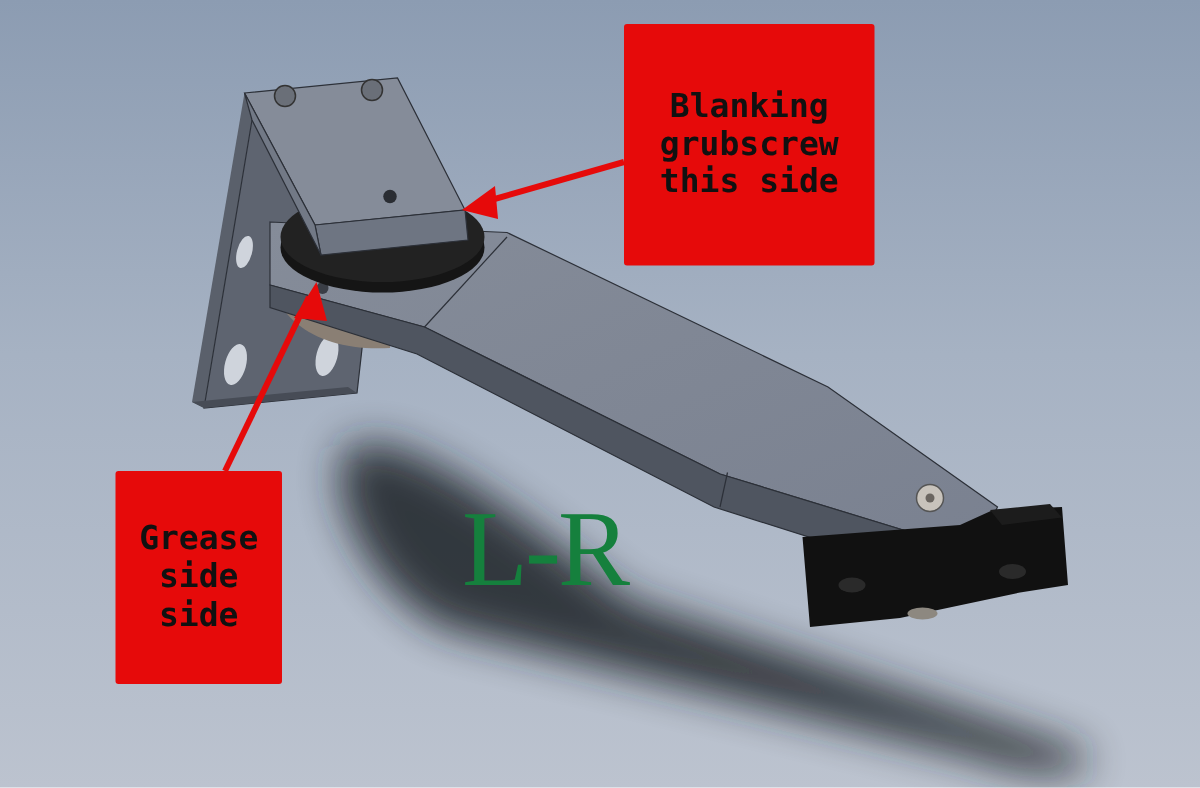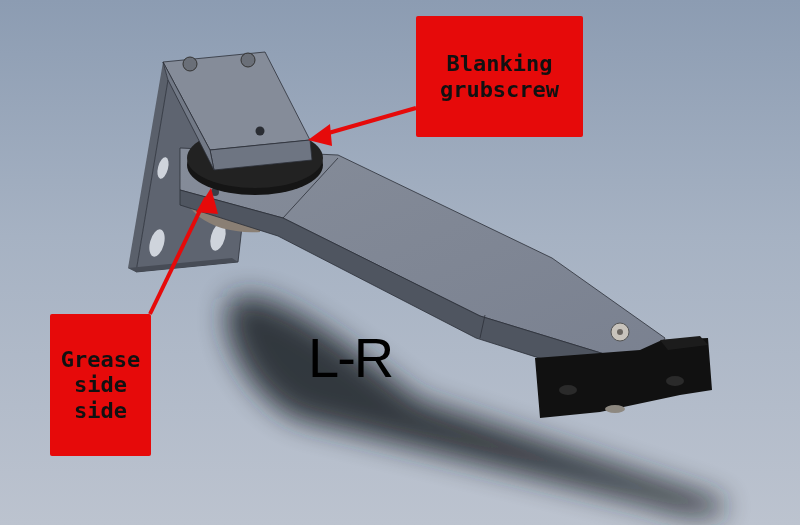--- a/index.html
+++ b/index.html
@@ -9,25 +9,25 @@
     font-family: "DejaVu Sans", sans-serif;
   }
   #scene { position:absolute; left:0; top:0; width:800px; height:525px; }
   .callout {
     position:absolute; background:#e60a0a; border-radius:2px;
     display:flex; flex-direction:column; align-items:center; justify-content:center;
     color:#111; font-family:"DejaVu Sans Mono", monospace; font-weight:bold;
     text-align:center; line-height:1.15;
   }
   .callout span { display:block; }
-  #callout-blanking { left:416px; top:16px; width:167px; height:121px; font-size:22px; }
-  #callout-grease { left:50px; top:314px; width:101px; height:142px; font-size:22px; }
+  #callout-blanking { left:416px; top:16px; width:167px; height:161px; font-size:22px; }
+  #callout-grease { left:77px; top:314px; width:111px; height:142px; font-size:22px; }
   #lr-label {
-    position:absolute; left:308px; top:330px; font-family:Liberation Sans, sans-serif;
-    font-size:56px; color:#000000; letter-spacing:-2px; line-height:1;
+    position:absolute; left:308px; top:330px; font-family:Liberation Serif, serif;
+    font-size:72px; color:#15803d; letter-spacing:-2px; line-height:1;
   }
 </style>
 </head>
 <body>
 
 <svg id="scene" viewBox="0 0 800 525" xmlns="http://www.w3.org/2000/svg">
   <defs>
     <filter id="blur" x="-20%" y="-20%" width="140%" height="140%">
         <feGaussianBlur stdDeviation="14"></feGaussianBlur>
       </filter>
@@ -84,20 +84,21 @@
     <line x1="416" y1="108" x2="318" y2="136" stroke-width="4"></line>
     <polygon points="308,140 330,124 332,146" stroke="none"></polygon>
     <line x1="150" y1="314" x2="206" y2="198" stroke-width="4"></line>
     <polygon points="211,188 196,212 218,214" stroke="none"></polygon>
   </g>
 </svg>
 
 <div id="callout-blanking" class="callout">
   <span>Blanking</span>
   <span>grubscrew</span>
+  <span>this side</span>
 </div>
 
 <div id="callout-grease" class="callout">
   <span>Grease</span>
   <span>side</span>
   <span>side</span>
 </div>
 
 <div id="lr-label">L-R</div>
 

